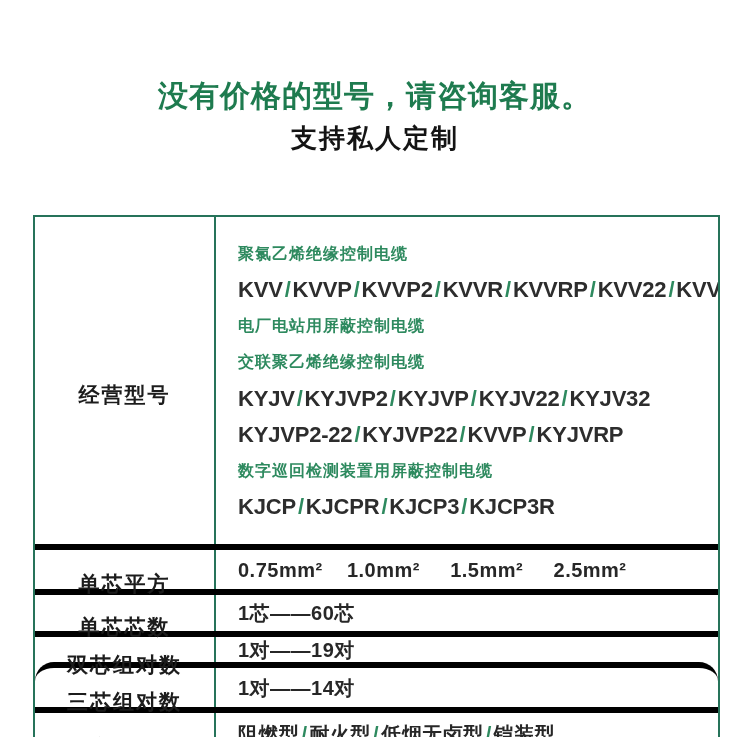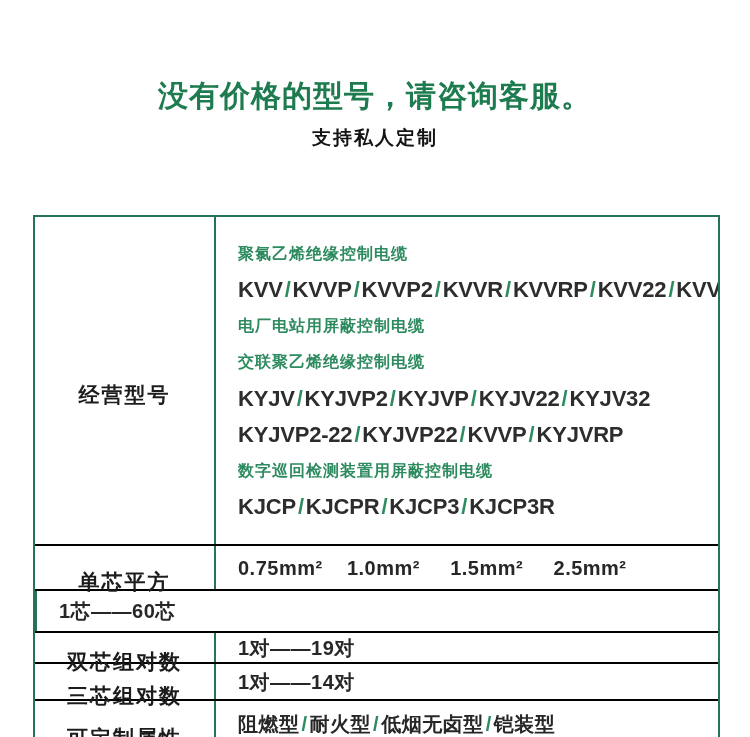--- a/index.html
+++ b/index.html
@@ -16,36 +16,36 @@
     text-align: center;
     font-size: 30px;
     font-weight: bold;
     color: #1e7b4f;
     letter-spacing: 1px;
     line-height: 38px;
   }
   .subtitle {
     margin-top: 8px;
     text-align: center;
-    font-size: 19px;
+    font-size: 26px;
     font-weight: bold;
     color: #141414;
     letter-spacing: 2px;
     line-height: 30px;
   }
 
   .spec-table {
     position: absolute;
     left: 33px; top: 138px;
     width: 687px;
     border: 2px solid #26735a;
     border-bottom: 4px solid #1d5f47;
     background: #fff;
   }
-  .row { display: flex; border-top: 2px solid #000000; }
+  .row { display: flex; border-top: 6px solid #000000; }
   .row:first-child { border-top: none; }
 
   .label-cell {
     flex: 0 0 179px;
     width: 179px;
     display: flex; align-items: center; justify-content: center;
     font-size: 21px; font-weight: bold;
     color: #1c1c1c; letter-spacing: 2px; margin-top: 28px;
   }
   .value-cell {
@@ -101,33 +101,34 @@
     </div>
 
     <div class="row" style="height:45px;">
       <div class="label-cell">单芯平方</div>
       <div class="value-cell">
         <div class="spec-value">0.75mm²    1.0mm²     1.5mm²     2.5mm²</div>
       </div>
     </div>
 
     <div class="row" style="height:42px;">
+      <div class="label-cell">单芯芯数</div>
       <div class="value-cell">
         <div class="spec-value">1芯——60芯</div>
       </div>
     </div>
 
     <div class="row" style="height:31px;">
       <div class="label-cell">双芯组对数</div>
       <div class="value-cell">
         <div class="spec-value">1对——19对</div>
       </div>
     </div>
 
-    <div class="row" style="height:37px;">
+    <div class="row" style="height:45px;border-radius:19px;">
       <div class="label-cell">三芯组对数</div>
       <div class="value-cell">
         <div class="spec-value">1对——14对</div>
       </div>
     </div>
 
     <div class="row" style="height:48px;">
       <div class="label-cell">可定制属性</div>
       <div class="value-cell">
         <div class="spec-value"><span>阻燃型</span><span class="slash">/</span><span>耐火型</span><span class="slash">/</span><span>低烟无卤型</span><span class="slash">/</span><span>铠装型</span></div>

